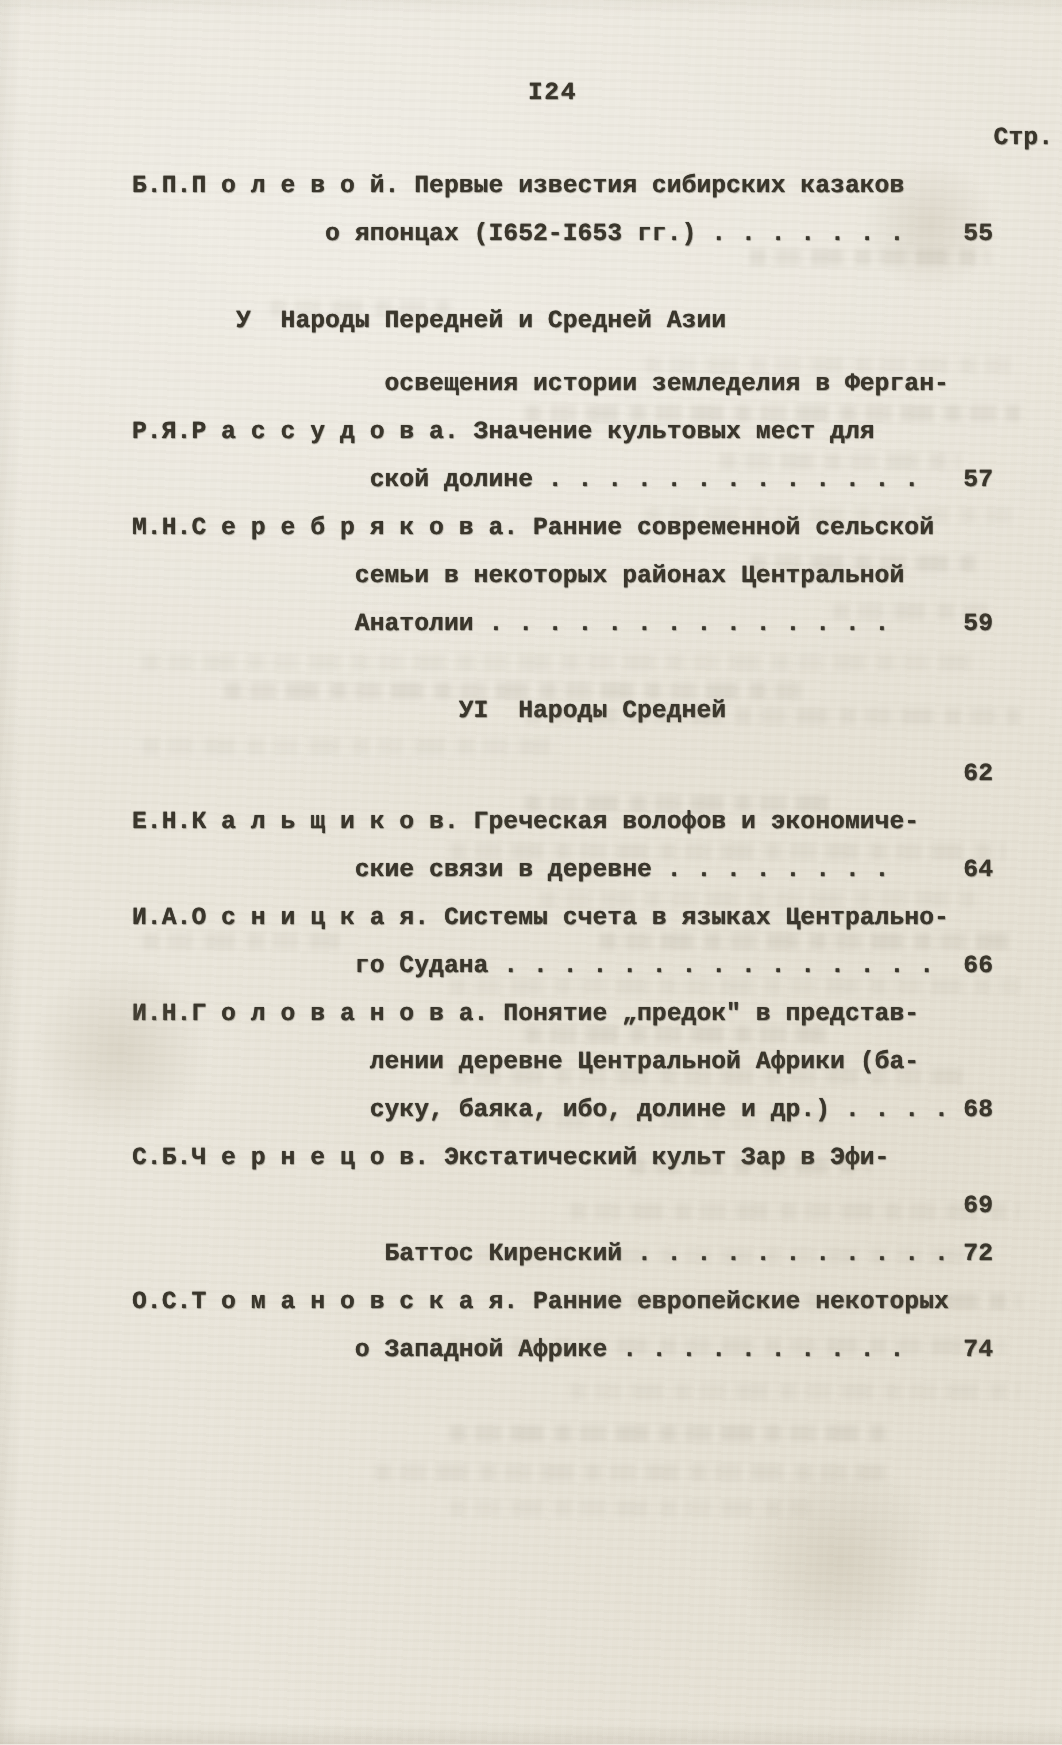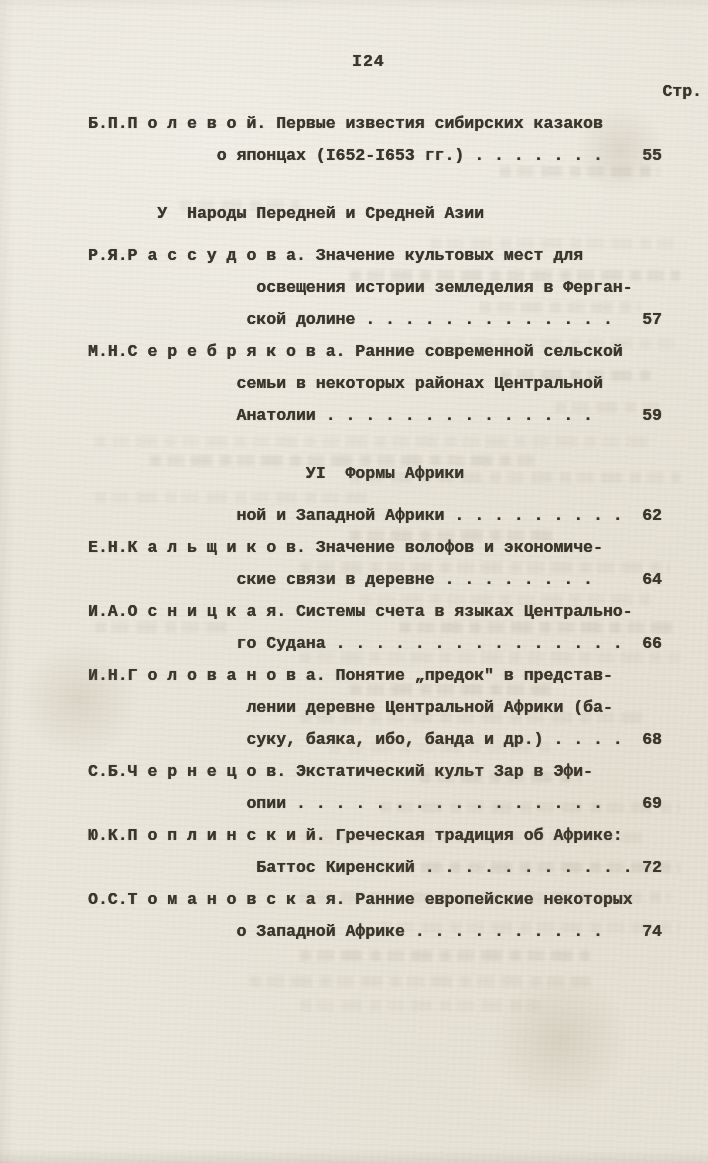--- a/index.html
+++ b/index.html
@@ -67,38 +67,37 @@
 </head>
 <body>
 
 <div class="stage">
   <div class="pagenum ink">I24</div>
   <div class="colhead ink">Стр.</div>
   <div class="toc" id="toc">
       <div class="line ink"><span class="line-text">Б.П.П о л е в о й. Первые известия сибирских казаков</span></div>
       <div class="line ink"><span class="line-text">             о японцах (I652-I653 гг.) . . . . . . .</span><span class="page-ref">55</span></div>
       <div class="line ink heading"><span class="line-text">       У  Народы Передней и Средней Азии</span></div>
+      <div class="line ink"><span class="line-text">                 освещения истории земледелия в Ферган-</span></div>
       <div class="line ink"><span class="line-text">Р.Я.Р а с с у д о в а. Значение культовых мест для</span></div>
-      <div class="line ink"><span class="line-text">                 освещения истории земледелия в Ферган-</span></div>
       <div class="line ink"><span class="line-text">                ской долине . . . . . . . . . . . . .</span><span class="page-ref">57</span></div>
       <div class="line ink"><span class="line-text">М.Н.С е р е б р я к о в а. Ранние современной сельской</span></div>
       <div class="line ink"><span class="line-text">               семьи в некоторых районах Центральной</span></div>
       <div class="line ink"><span class="line-text">               Анатолии . . . . . . . . . . . . . .</span><span class="page-ref">59</span></div>
-      <div class="line ink heading"><span class="line-text">                      УI  Формы Африки</span></div>
-      <div class="line ink"><span class="line-text">               ной и Западной Африки . . . . . . . . .</span><span class="page-ref">62</span></div>
-      <div class="line ink"><span class="line-text">Е.Н.К а л ь щ и к о в. Значение волофов и экономиче-</span></div>
+      <div class="line ink heading"><span class="line-text">                      УI  Народы Средней</span></div>
+      <div class="line ink"><span class="page-ref">62</span></div>
+      <div class="line ink"><span class="line-text">Е.Н.К а л ь щ и к о в. Греческая волофов и экономиче-</span></div>
       <div class="line ink"><span class="line-text">               ские связи в деревне . . . . . . . .</span><span class="page-ref">64</span></div>
       <div class="line ink"><span class="line-text">И.А.О с н и ц к а я. Системы счета в языках Центрально-</span></div>
       <div class="line ink"><span class="line-text">               го Судана . . . . . . . . . . . . . . .</span><span class="page-ref">66</span></div>
       <div class="line ink"><span class="line-text">И.Н.Г о л о в а н о в а. Понятие „предок" в представ-</span></div>
       <div class="line ink"><span class="line-text">                лении деревне Центральной Африки (ба-</span></div>
-      <div class="line ink"><span class="line-text">                суку, баяка, ибо, банда и др.) . . . .</span><span class="page-ref">68</span></div>
+      <div class="line ink"><span class="line-text">                суку, баяка, ибо, долине и др.) . . . .</span><span class="page-ref">68</span></div>
       <div class="line ink"><span class="line-text">С.Б.Ч е р н е ц о в. Экстатический культ Зар в Эфи-</span></div>
-      <div class="line ink"><span class="line-text">                опии . . . . . . . . . . . . . . . .</span><span class="page-ref">69</span></div>
-      <div class="line ink"><span class="line-text">Ю.К.П о п л и н с к и й. Греческая традиция об Африке:</span></div>
+      <div class="line ink"><span class="page-ref">69</span></div>
       <div class="line ink"><span class="line-text">                 Баттос Киренский . . . . . . . . . . .</span><span class="page-ref">72</span></div>
       <div class="line ink"><span class="line-text">О.С.Т о м а н о в с к а я. Ранние европейские некоторых</span></div>
       <div class="line ink"><span class="line-text">               о Западной Африке . . . . . . . . . .</span><span class="page-ref">74</span></div>
     </div>
   <div id="ghosts">
       <div class="ghost" style="left: 500px; top: 166px; width: 160px; opacity: 0.17;"></div>
       <div class="ghost" style="left: 180px; top: 200px; width: 120px; opacity: 0.12;"></div>
       <div class="ghost" style="left: 430px; top: 238px; width: 250px; opacity: 0.09;"></div>
       <div class="ghost" style="left: 350px; top: 270px; width: 330px; opacity: 0.17;"></div>
       <div class="ghost" style="left: 480px; top: 302px; width: 160px; opacity: 0.12;"></div>

